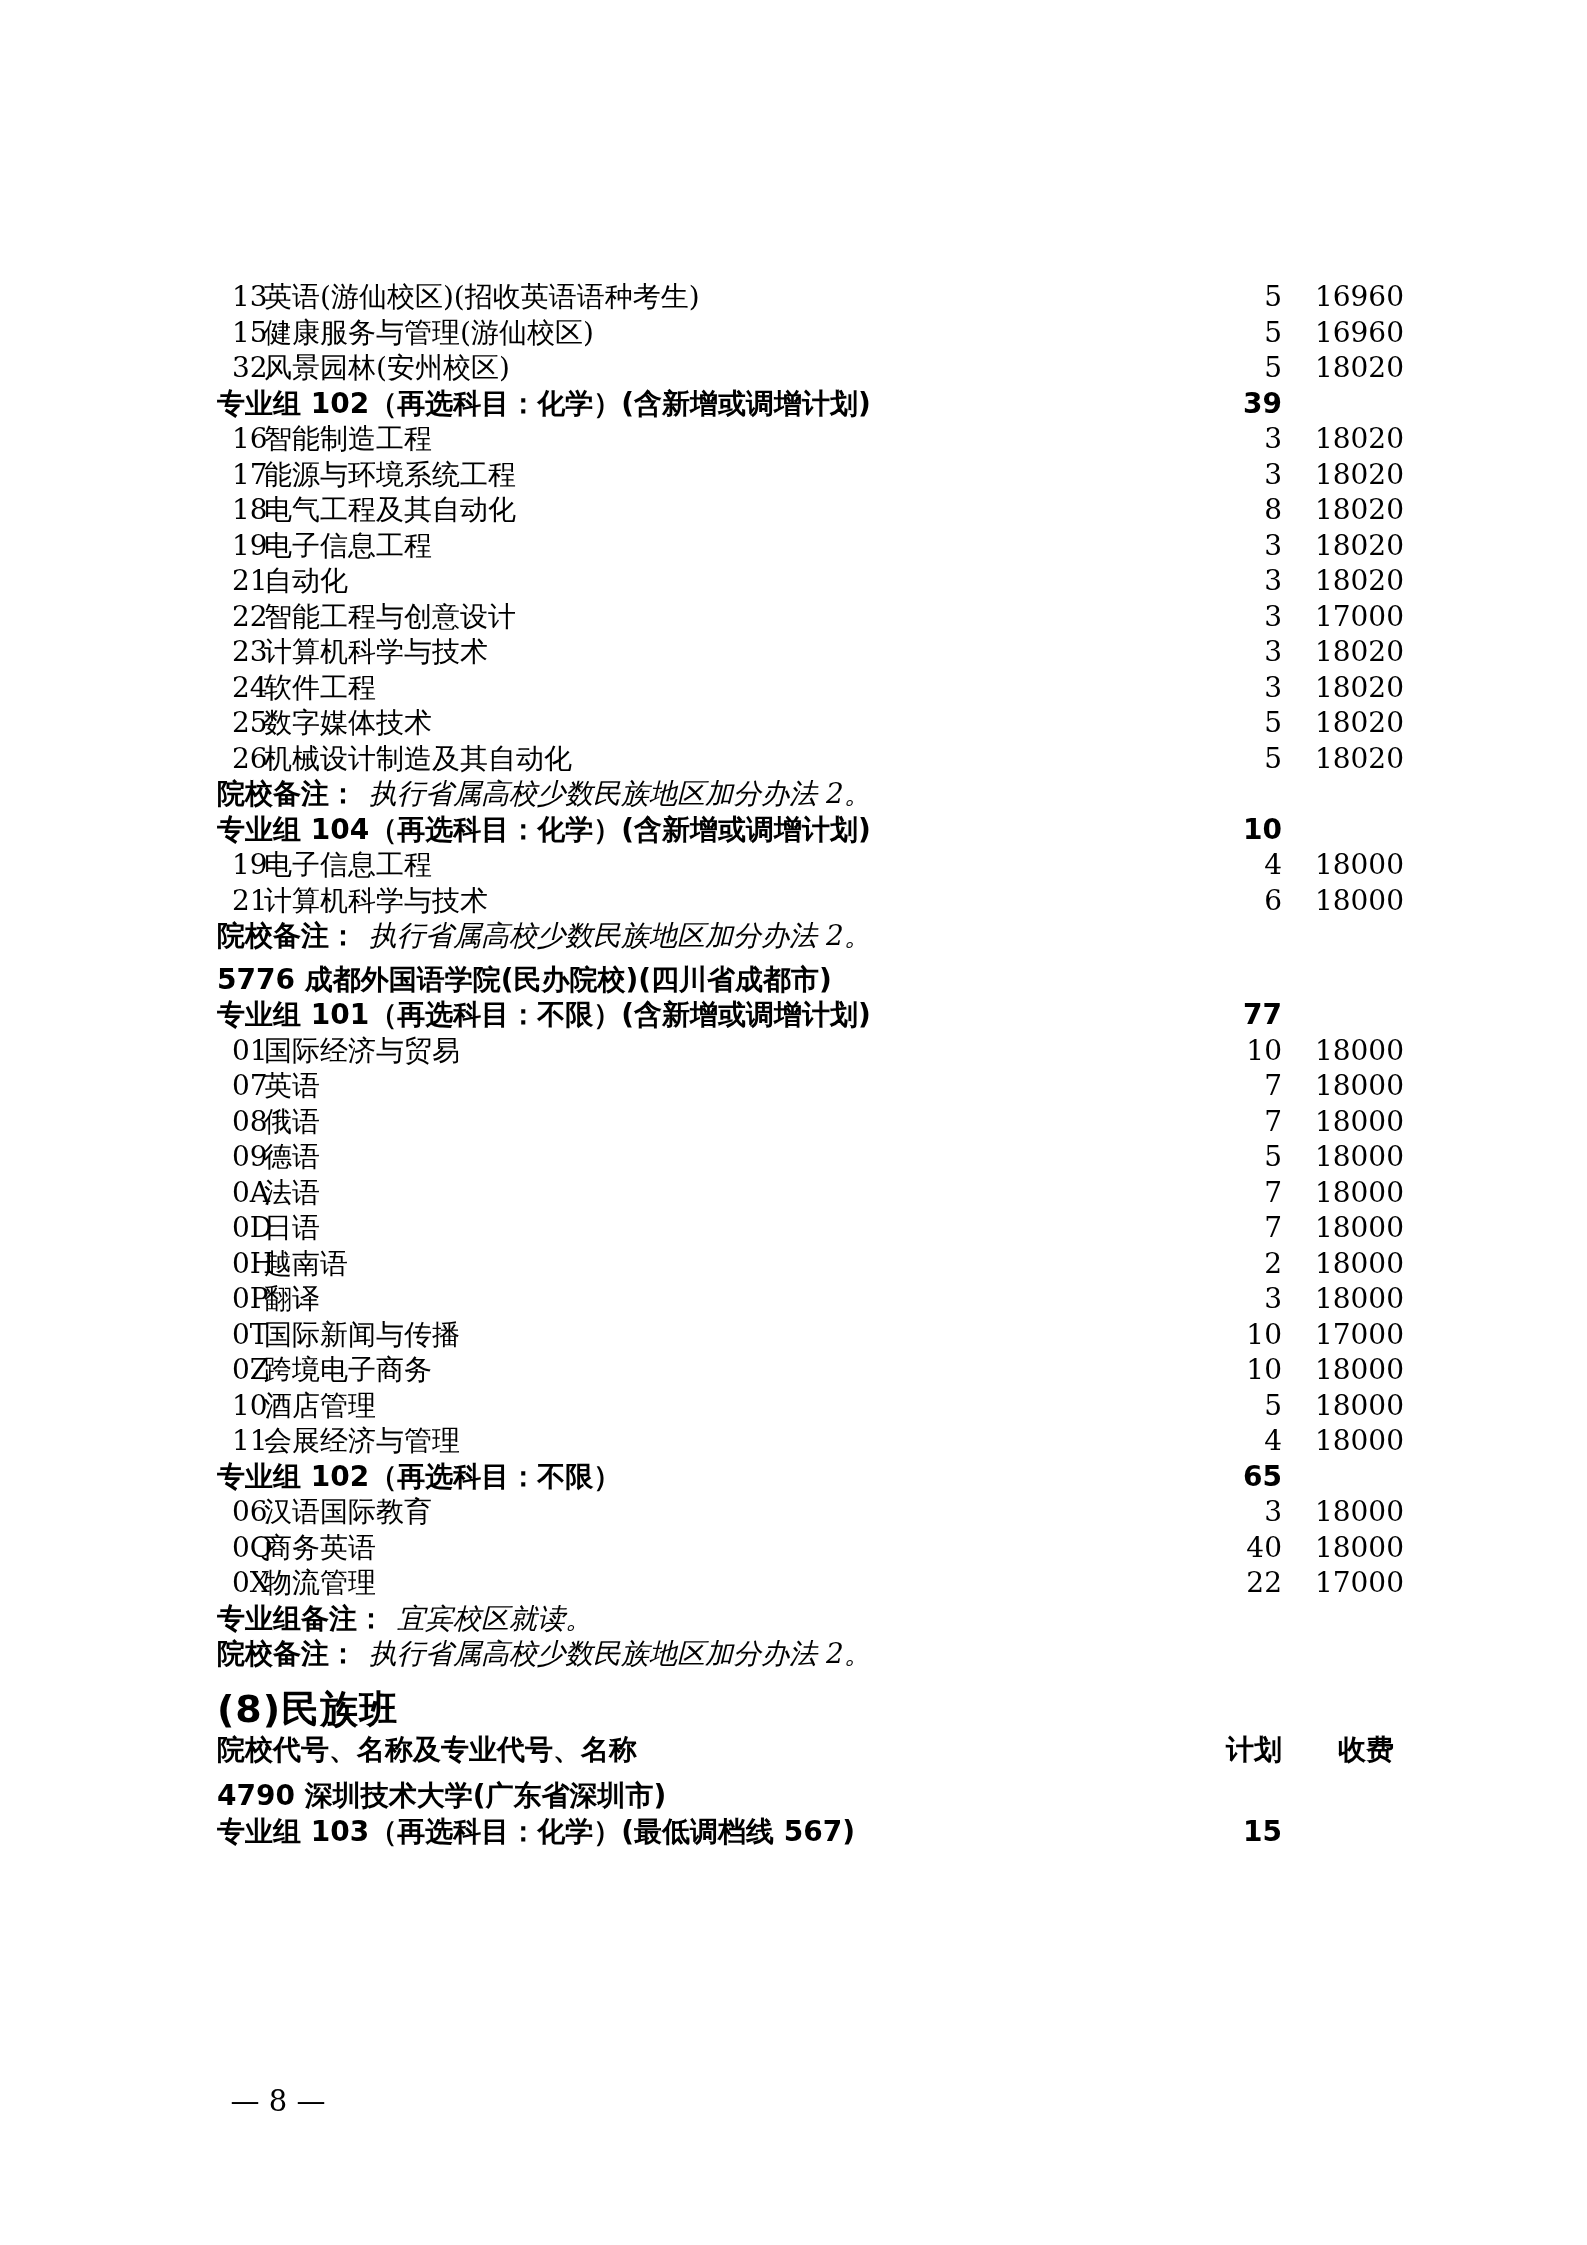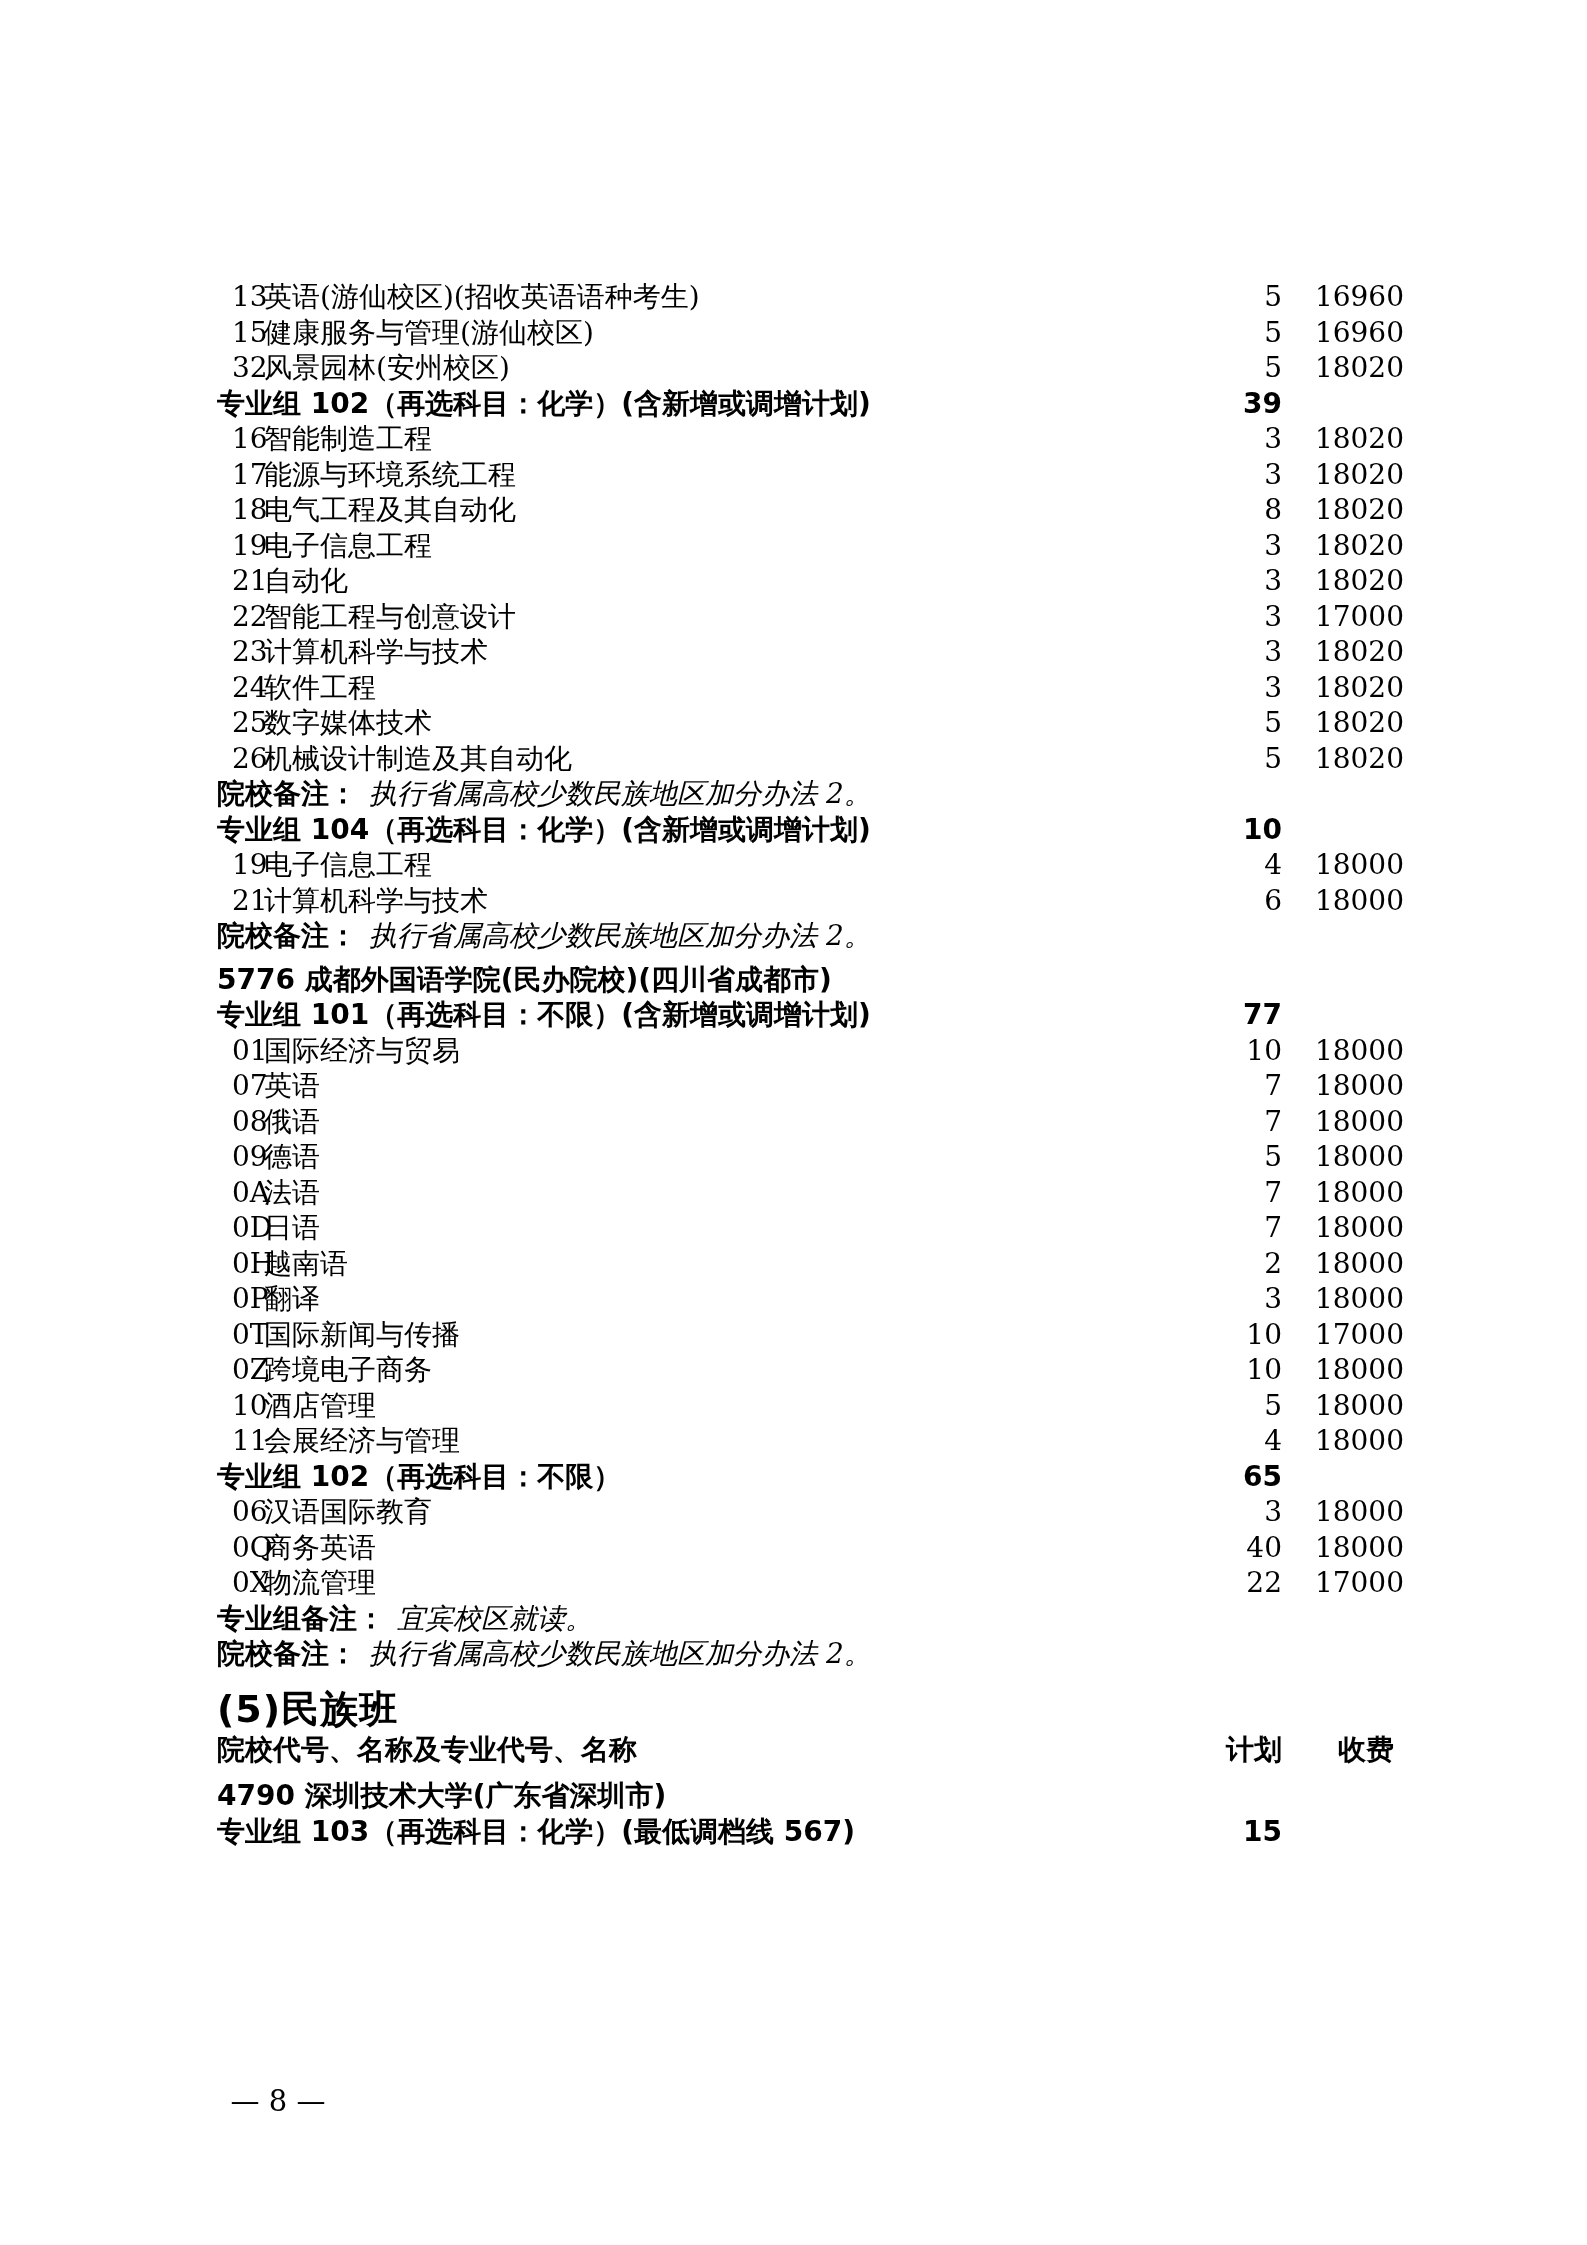--- a/index.html
+++ b/index.html
@@ -242,21 +242,21 @@
         <span class="cell plan serif">22</span>
         <span class="cell fee serif">17000</span>
       </div>
       <div class="row note" style="margin-top: 0;">
         <span class="cell lead"><span class="note-label">专业组备注：</span><span class="note-text">宜宾校区就读。</span></span>
       </div>
       <div class="row note">
         <span class="cell lead"><span class="note-label">院校备注：</span><span class="note-text">执行省属高校少数民族地区加分办法 2。</span></span>
       </div>
       <div class="row heading" style="margin-top: 14px;">
-        <span class="cell lead heading-text sans">(5)民族班</span>
+        <span class="cell lead heading-text sans">(8)民族班</span>
       </div>
       <div class="row colhead">
         <span class="cell lead sans">院校代号、名称及专业代号、名称</span>
         <span class="cell plan-h sans">计划</span>
         <span class="cell fee-h sans">收费</span>
       </div>
       <div class="row school" style="margin-top: 11px;">
         <span class="cell lead sans">4790 深圳技术大学(广东省深圳市)</span>
       </div>
       <div class="row group">

